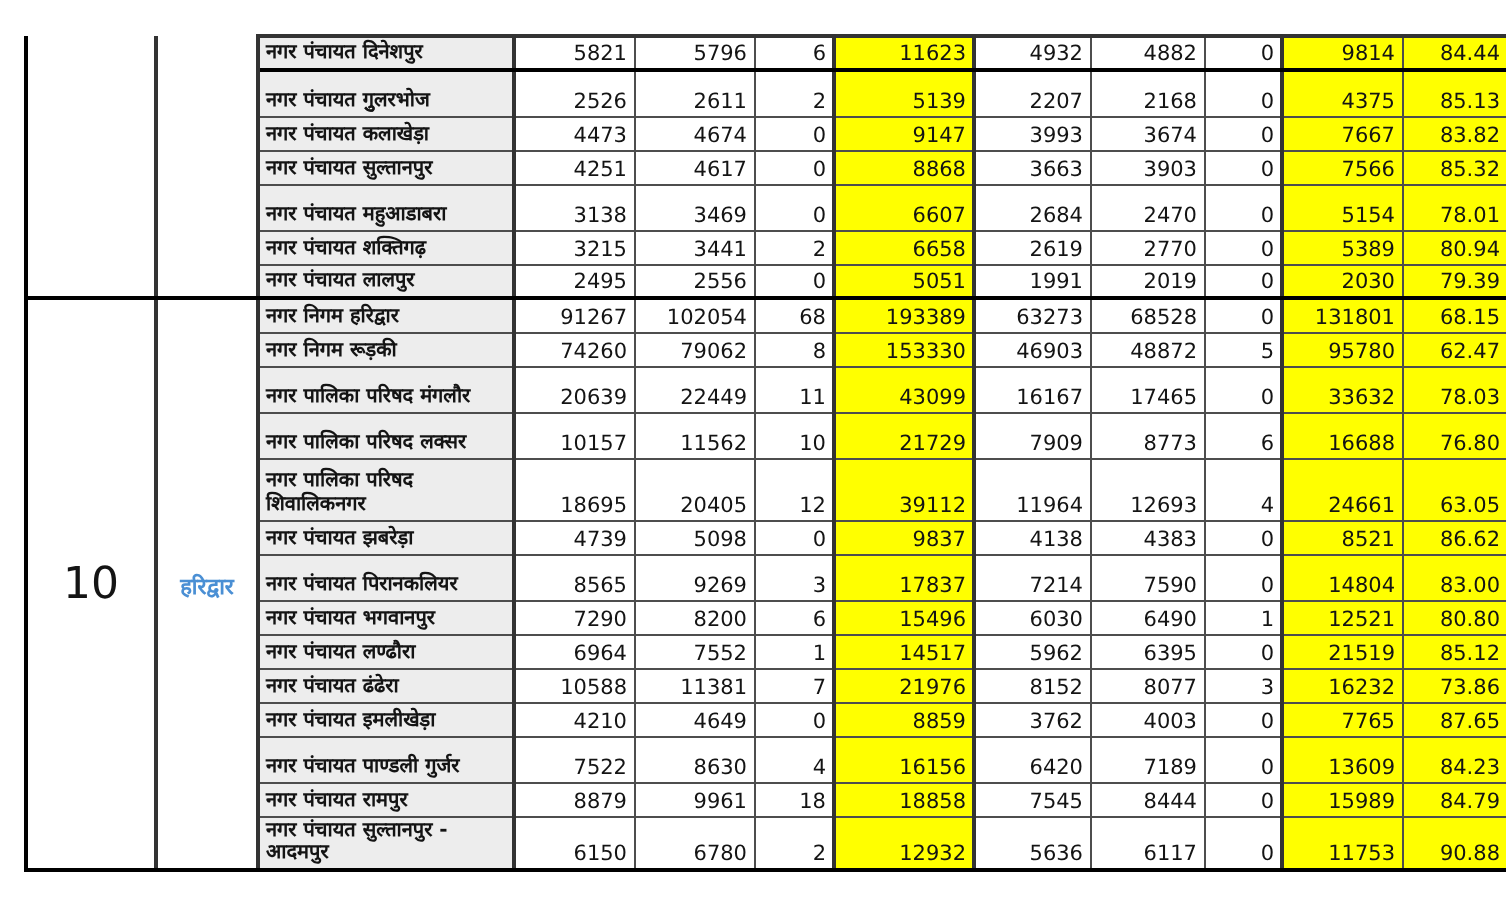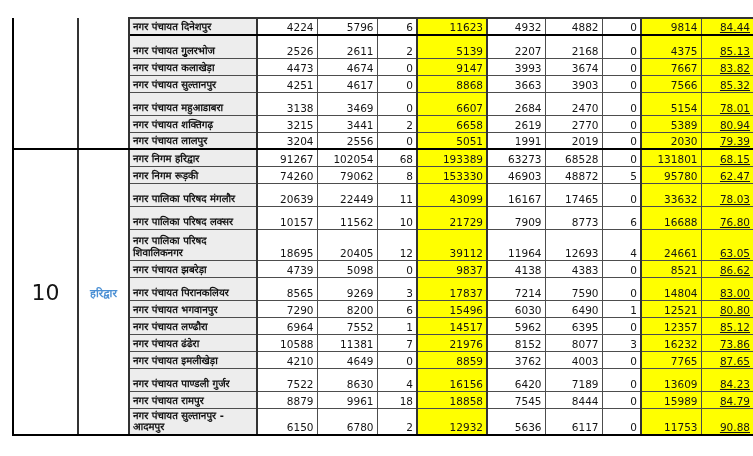--- a/index.html
+++ b/index.html
@@ -24,21 +24,21 @@
     background:#ededed;
     font-weight:bold;
     font-size:10px;
     line-height:1.18;
     padding:1px 2px 1px 3px;
     border-right:2px solid #333;
   }
   td.yellow{background:#ffff00;}
   td.v3{border-left:2px solid #333;border-right:2px solid #333;}
   td.v7{border-left:2px solid #333;}
-  td.v8{border-right:2px solid #000;text-decoration:underline;}
+  td.v8{border-right:2px solid #000;}
   td.dnum{
     font-size:22px;text-align:center;vertical-align:middle;
     border-left:2px solid #000;border-right:2px solid #333;
     border-top:0;border-bottom:2px solid #000;
   }
   td.dname{
     font-size:11px;font-weight:bold;text-align:center;vertical-align:middle;
     border-right:2px solid #333;
     border-top:0;border-bottom:2px solid #000;
   }
@@ -62,21 +62,21 @@
         <col style="width:57px">
       <col style="width:39px">
         <col style="width:60px">
         <col style="width:53px">
     </colgroup>
     <tbody id="grid">
         <tr class="thick-row" style="height: 17px;">
           <td class="dnum" rowspan="7"></td>
           <td class="dname" rowspan="7" style="color: rgb(74, 143, 212);"></td>
           <td class="name">नगर पंचायत दिनेशपुर</td>
-          <td class="num v0">4224</td>
+          <td class="num v0">5821</td>
           <td class="num v1">5796</td>
           <td class="num v2">6</td>
           <td class="num v3 yellow">11623</td>
           <td class="num v4">4932</td>
           <td class="num v5">4882</td>
           <td class="num v6">0</td>
           <td class="num v7 yellow">9814</td>
           <td class="num v8 yellow">84.44</td>
         </tr>
         <tr style="height: 23px; padding-left: 25px;">
@@ -134,21 +134,21 @@
           <td class="num v2">2</td>
           <td class="num v3 yellow">6658</td>
           <td class="num v4">2619</td>
           <td class="num v5">2770</td>
           <td class="num v6">0</td>
           <td class="num v7 yellow">5389</td>
           <td class="num v8 yellow">80.94</td>
         </tr>
         <tr class="thick-row" style="height: 17px;">
           <td class="name">नगर पंचायत लालपुर</td>
-          <td class="num v0">3204</td>
+          <td class="num v0">2495</td>
           <td class="num v1">2556</td>
           <td class="num v2">0</td>
           <td class="num v3 yellow">5051</td>
           <td class="num v4">1991</td>
           <td class="num v5">2019</td>
           <td class="num v6">0</td>
           <td class="num v7 yellow">2030</td>
           <td class="num v8 yellow">79.39</td>
         </tr>
         <tr style="height: 17px;">
@@ -251,21 +251,21 @@
         </tr>
         <tr style="height: 17px;">
           <td class="name">नगर पंचायत लण्ढौरा</td>
           <td class="num v0">6964</td>
           <td class="num v1">7552</td>
           <td class="num v2">1</td>
           <td class="num v3 yellow">14517</td>
           <td class="num v4">5962</td>
           <td class="num v5">6395</td>
           <td class="num v6">0</td>
-          <td class="num v7 yellow">12357</td>
+          <td class="num v7 yellow">21519</td>
           <td class="num v8 yellow">85.12</td>
         </tr>
         <tr style="height: 17px;">
           <td class="name">नगर पंचायत ढंढेरा</td>
           <td class="num v0">10588</td>
           <td class="num v1">11381</td>
           <td class="num v2">7</td>
           <td class="num v3 yellow">21976</td>
           <td class="num v4">8152</td>
           <td class="num v5">8077</td>

